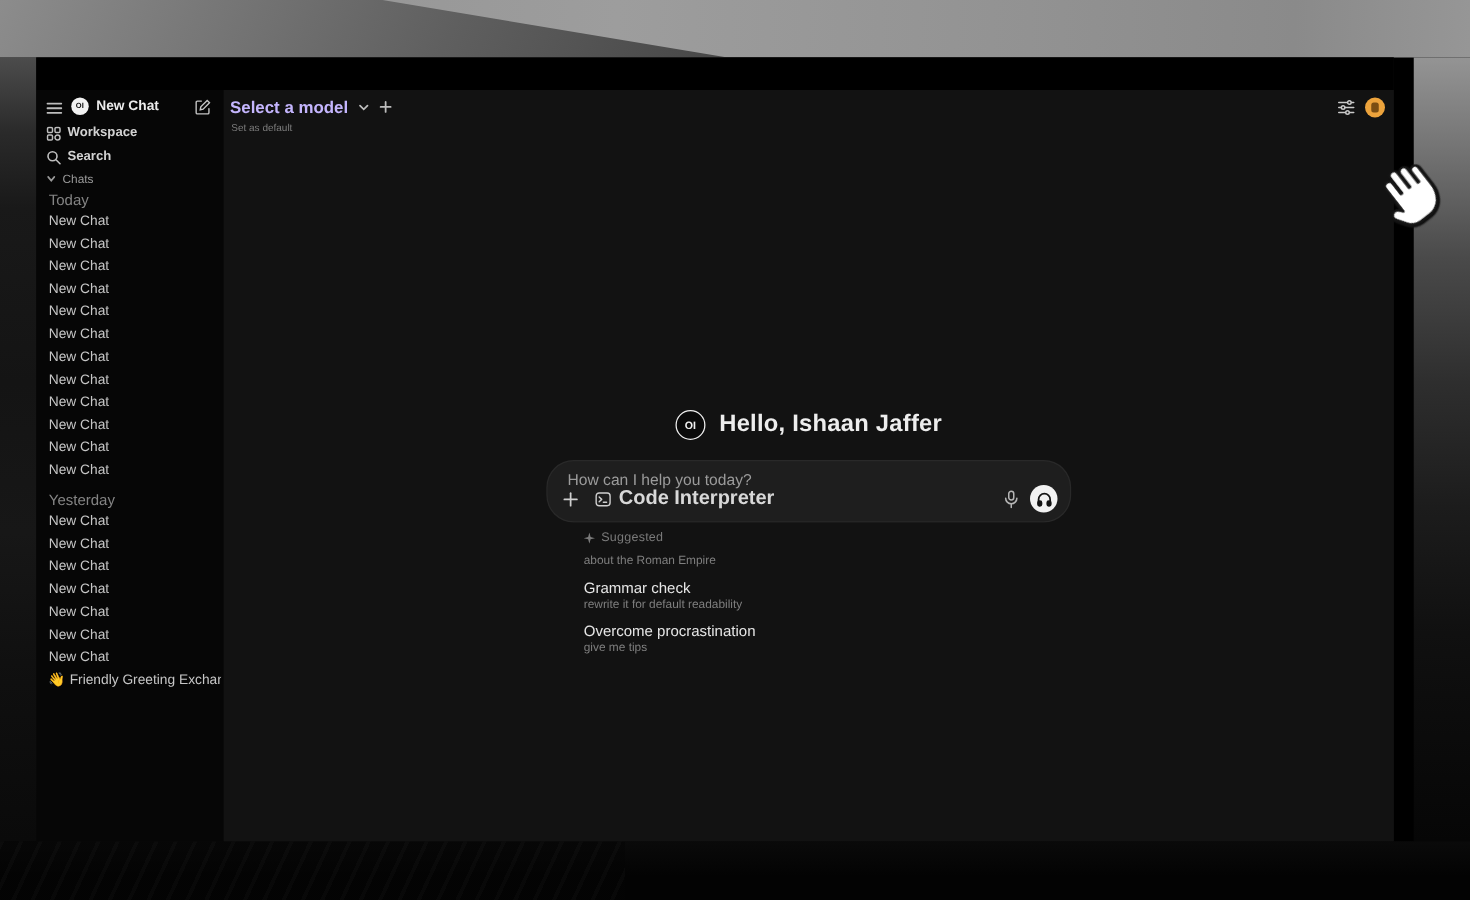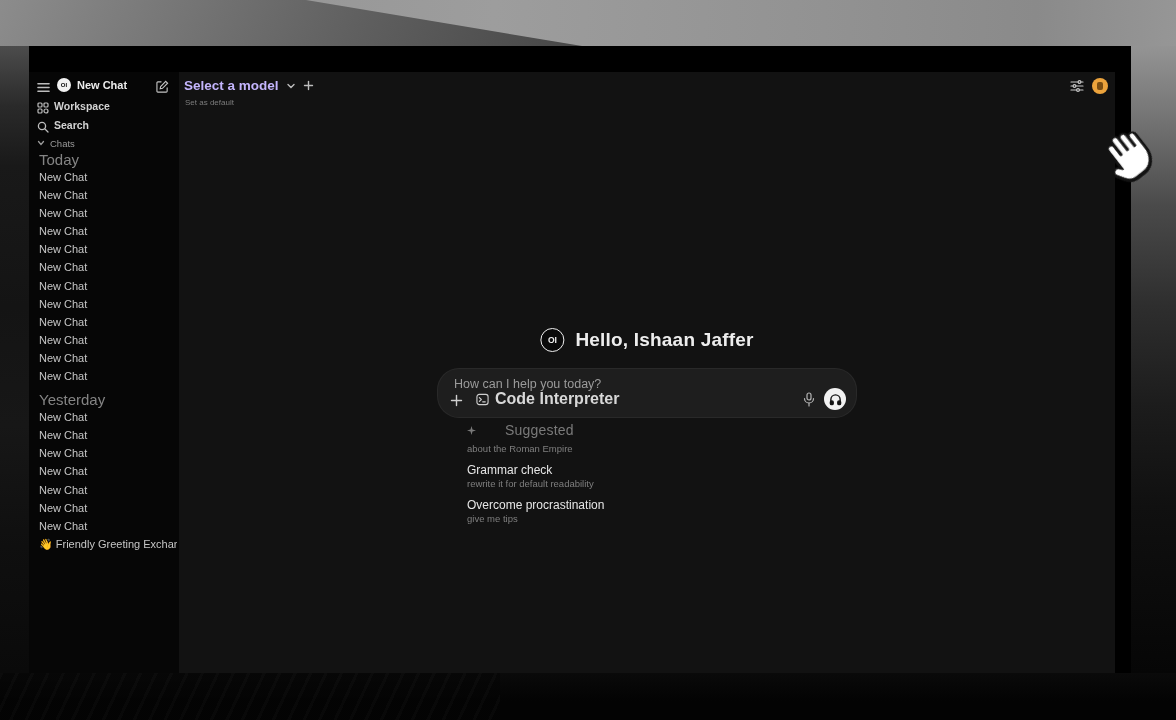--- a/index.html
+++ b/index.html
@@ -37,21 +37,21 @@
   .sb-nav { cursor:pointer; }
   .sb-nav .ic { position:absolute; left:8px; width:12px; height:12px; color:#bdbdbd; }
   .sb-nav .lbl { position:absolute; left:25px; font-size:10.5px; font-weight:600; color:#d2d2d2; }
   .sb-workspace { left:0; top:24px; width:150px; height:19px; }
   .sb-search { left:0; top:43px; width:150px; height:19px; }
 
   .chatlist { position:absolute; left:8px; top:62px; right:2px; bottom:0; overflow:hidden; }
   .chats-hdr { height:18px; display:flex; align-items:center; gap:5px; color:#9a9a9a; font-size:9.5px; cursor:pointer; }
   .chats-hdr svg { width:8px; height:8px; }
   .chat-group + .chat-group { margin-top:7px; }
-  .chat-group-label { height:16px; line-height:16px; font-size:15px; color:#848484; padding-left:2px; }
+  .chat-group-label { height:16px; line-height:16px; font-size:12px; color:#848484; padding-left:2px; }
   .chat-item { height:18.1px; line-height:18.1px; font-size:11px; color:#c6c6c6; padding-left:2px;
     white-space:nowrap; overflow:hidden; cursor:pointer; border-radius:4px; }
 
   
   .main { position:absolute; left:150px; top:26px; width:936px; height:601px; background:#121212; }
   .model-row { position:absolute; left:5px; top:6px; display:flex; align-items:center; gap:7px; cursor:pointer; }
   .model-name { font-size:13.5px; font-weight:bold; color:#c4b5fd; }
   .model-row svg { color:#bdbdbd; }
   .set-default { position:absolute; left:6px; top:26px; font-size:8px; color:#7d7d7d; cursor:pointer; }
 
@@ -75,21 +75,21 @@
   .ci-pill svg { width:13px; height:13px; color:#cfcfcf; }
   .ci-label { font-size:16px; font-weight:600; color:#d8d8d8; white-space:nowrap; }
   .spacer { flex:1; }
   .mic-btn { width:12px; height:15px; color:#b5b5b5; cursor:pointer; }
   .call-btn { width:22px; height:22px; border-radius:50%; background:#f2f2f2; display:flex; align-items:center; justify-content:center; cursor:pointer; }
   .call-btn svg { width:13px; height:13px; color:#141414; }
 
   .suggested { position:absolute; top:352px; left:50%; transform:translateX(-50%); width:420px; padding-left:30px; }
   .sug-hdr { display:flex; align-items:center; gap:5px; height:12px; margin-bottom:7px; color:#7a7a7a; }
   .sug-hdr svg { width:9px; height:9px; }
-  .sug-label { font-size:14px; letter-spacing:.2px;margin-left:24px; }
+  .sug-label { font-size:10px; letter-spacing:.2px; }
   .sug-item { margin-bottom:9px; cursor:pointer; }
   .sug-title { font-size:12px; font-weight:500; color:#e6e6e6; line-height:15px; }
   .sug-sub { font-size:9.5px; color:#7f7f7f; line-height:11px; }
 
   
   .cursor-hand { position:absolute; left:1100px; top:126px; width:52px; height:56px;
     transform:rotate(-38deg); pointer-events:none;
     filter:drop-shadow(1px 1px 0 #111) drop-shadow(-1px 1px 0 #111); }
 </style>
 </head>

